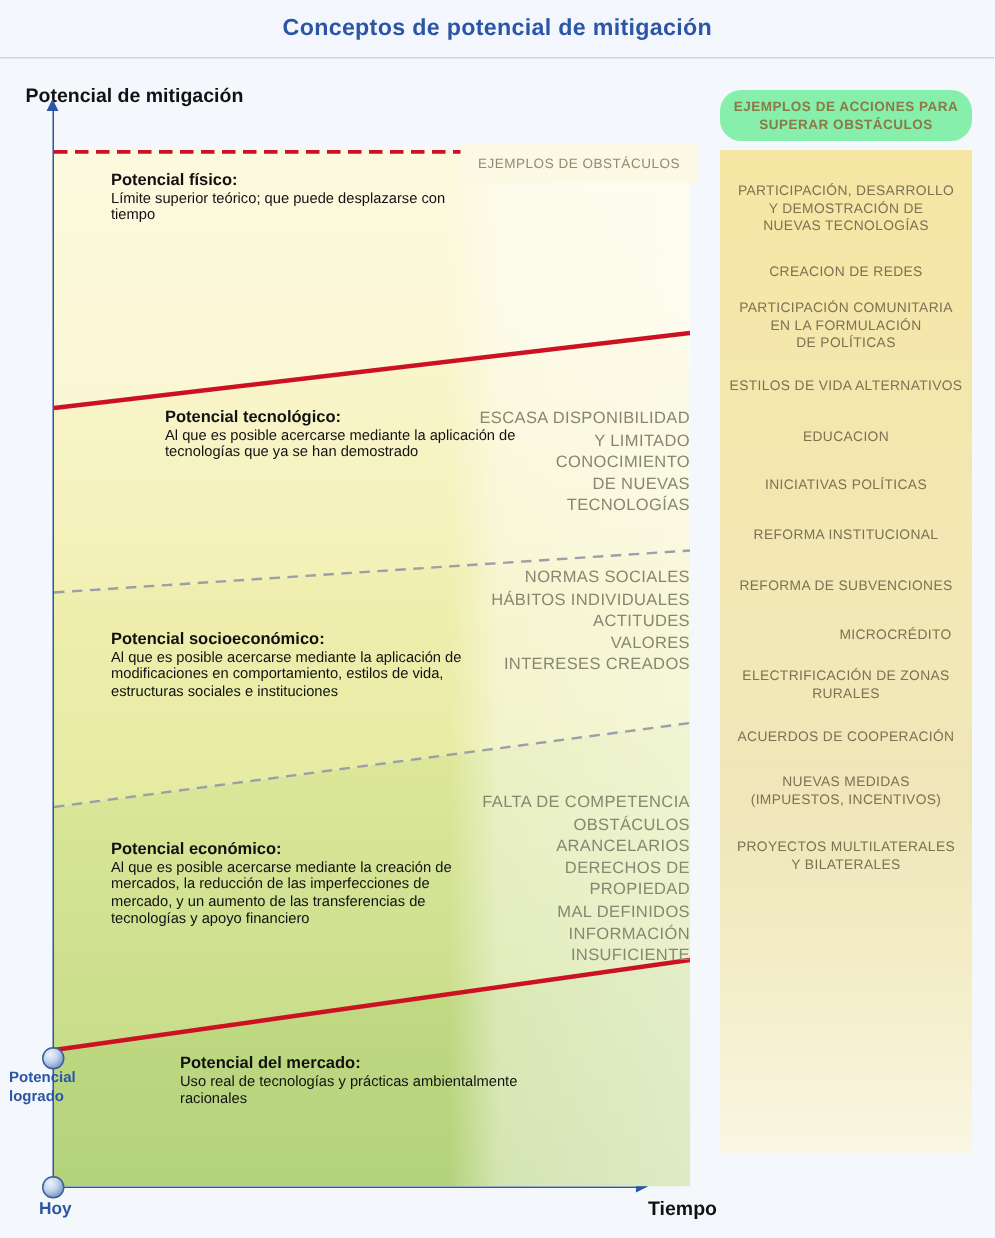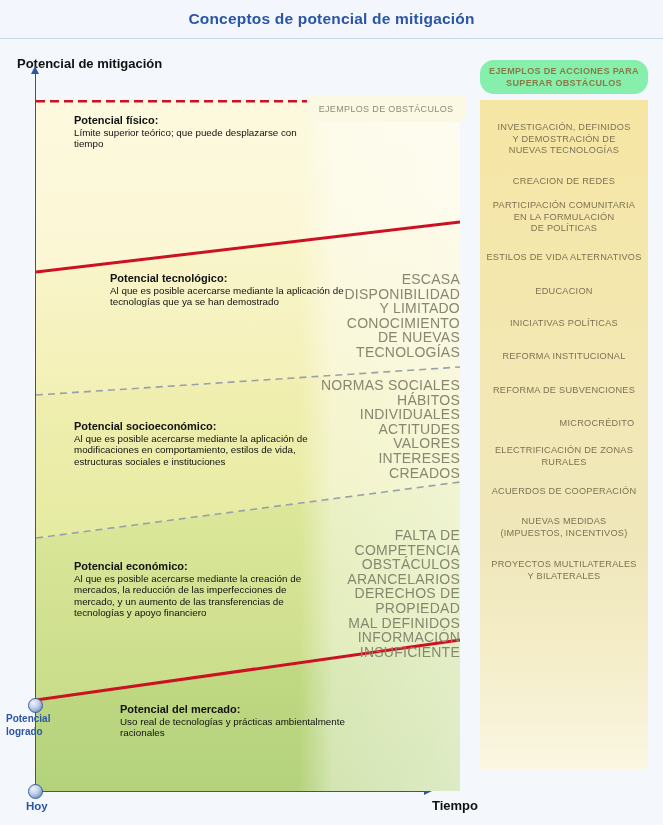--- a/index.html
+++ b/index.html
@@ -80,21 +80,21 @@
     background:#fbf8e3;
     display:flex;align-items:center;justify-content:center;
     text-align:center;
     margin-top:30px;
   }
   .obst-header span{
     font-size:9px;color:#8d8d73;letter-spacing:.35px;
   }
   .obst-group{
     position:absolute;width:150px;text-align:right;
-    font-size:14px;color:#878770;line-height:14.6px;letter-spacing:.25px;
+    font-size:11px;color:#878770;line-height:14.6px;letter-spacing:.25px;
   }
 
   
   .act-header{
     position:absolute;left:480px;top:60px;width:168px;height:34px;
     background:#86efac;
     display:flex;align-items:center;justify-content:center;text-align:center;border-radius:14px;
   }
   .act-header span{
     font-size:9px;font-weight:bold;color:#8b7a46;letter-spacing:.35px;line-height:12px;
@@ -249,21 +249,21 @@
 
   <div class="act-header">
     <span>
       <span>EJEMPLOS DE ACCIONES PARA</span><br>
       <span>SUPERAR OBSTÁCULOS</span>
     </span>
   </div>
 
   <div class="act-panel">
     <div class="act-item" style="top: 22px;">
-        <div>INVESTIGACIÓN, DEFINIDOS</div>
+        <div>PARTICIPACIÓN, DESARROLLO</div>
         <div>Y DEMOSTRACIÓN DE</div>
         <div>NUEVAS TECNOLOGÍAS</div>
       </div>
     <div class="act-item" style="top: 76px;">
         <div>CREACION DE REDES</div>
       </div>
     <div class="act-item" style="top: 100px;">
         <div>PARTICIPACIÓN COMUNITARIA</div>
         <div>EN LA FORMULACIÓN</div>
         <div>DE POLÍTICAS</div>

